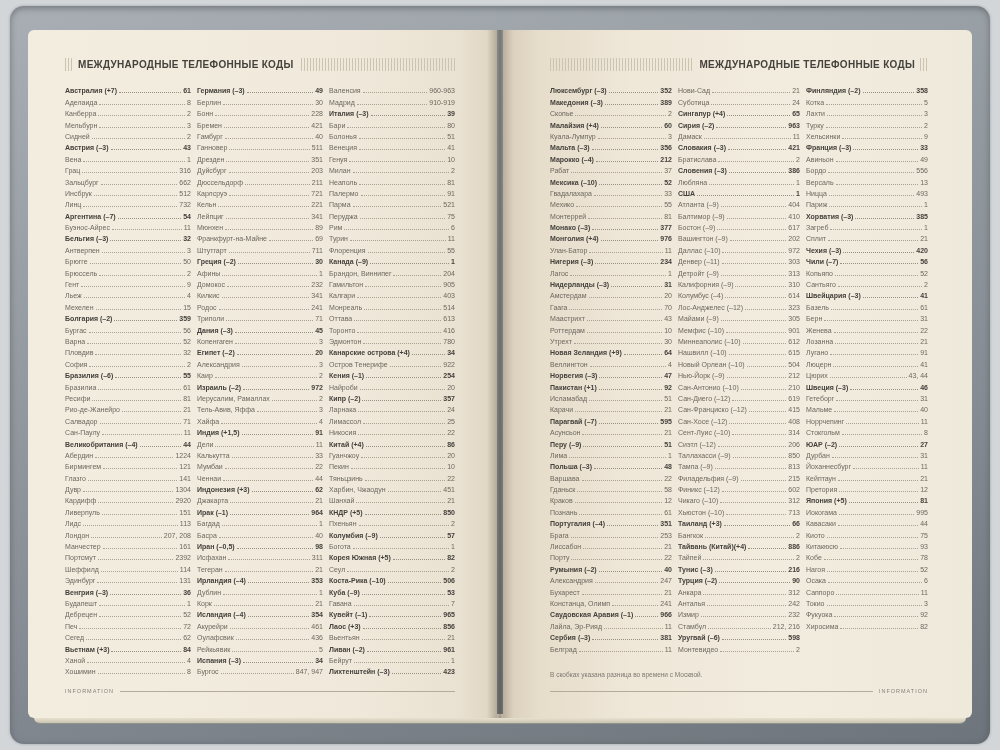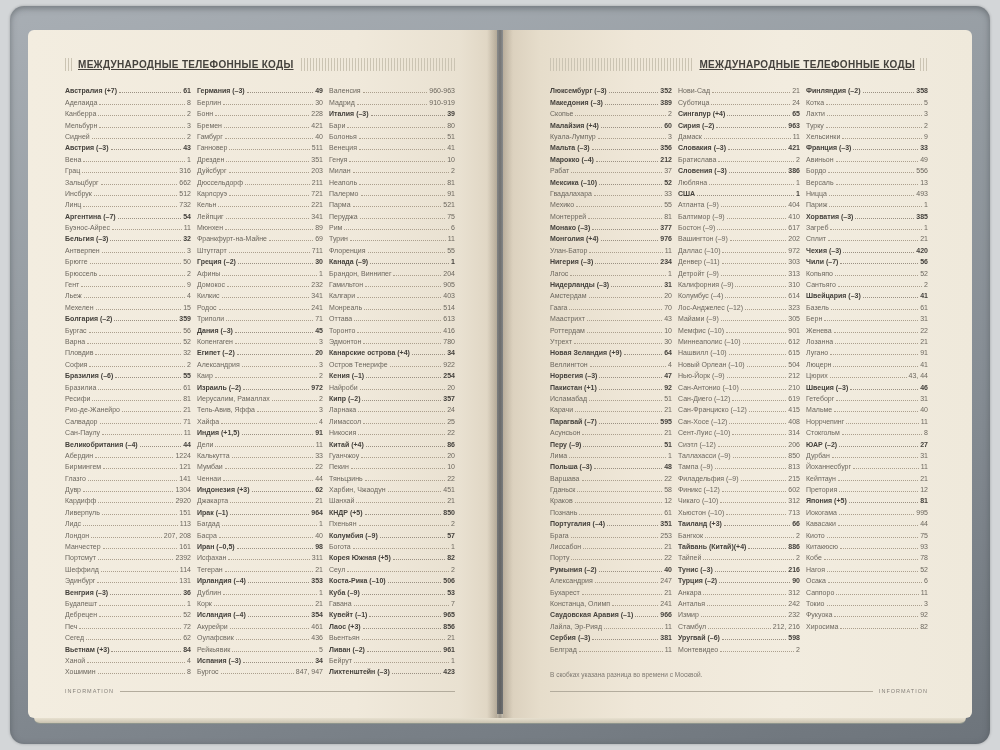--- a/index.html
+++ b/index.html
@@ -37,21 +37,21 @@
   .header{display:flex;align-items:center;height:13px;}
   .hatch{
     height:13px;
     background:repeating-linear-gradient(90deg,#cbc4b3 0,#cbc4b3 1px,rgba(0,0,0,0) 1px,rgba(0,0,0,0) 3px);
   }
   .hatch.short{width:8px;margin-right:5px;}
   .hatch.fill{flex:1;margin-left:7px;}
   .hatch.fill-l{flex:1;margin-right:7px;}
   .hatch.short-r{width:8px;margin-left:5px;}
   .title{
-    font-size:10px;font-weight:bold;color:#45423d;letter-spacing:.3px;white-space:nowrap;text-decoration:underline;
+    font-size:10px;font-weight:bold;color:#45423d;letter-spacing:.3px;white-space:nowrap;
   }
   .cols{display:flex;gap:6px;margin-top:13px;}
   .col{flex:1;min-width:0;}
   .row{
     display:flex;align-items:flex-end;height:11.4px;font-size:7px;overflow:hidden;
   }
   .row .n{white-space:nowrap;line-height:9px;}
   .row .dots{
     flex:1;min-width:5px;margin:0 2px 2px 2px;border-bottom:1px dotted #ab9f8d;
   }

